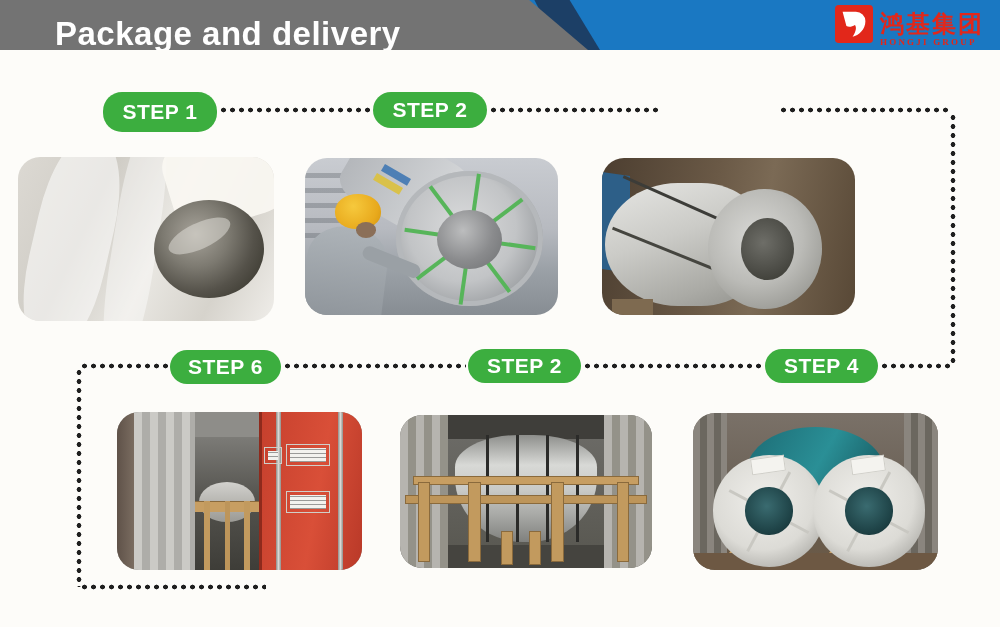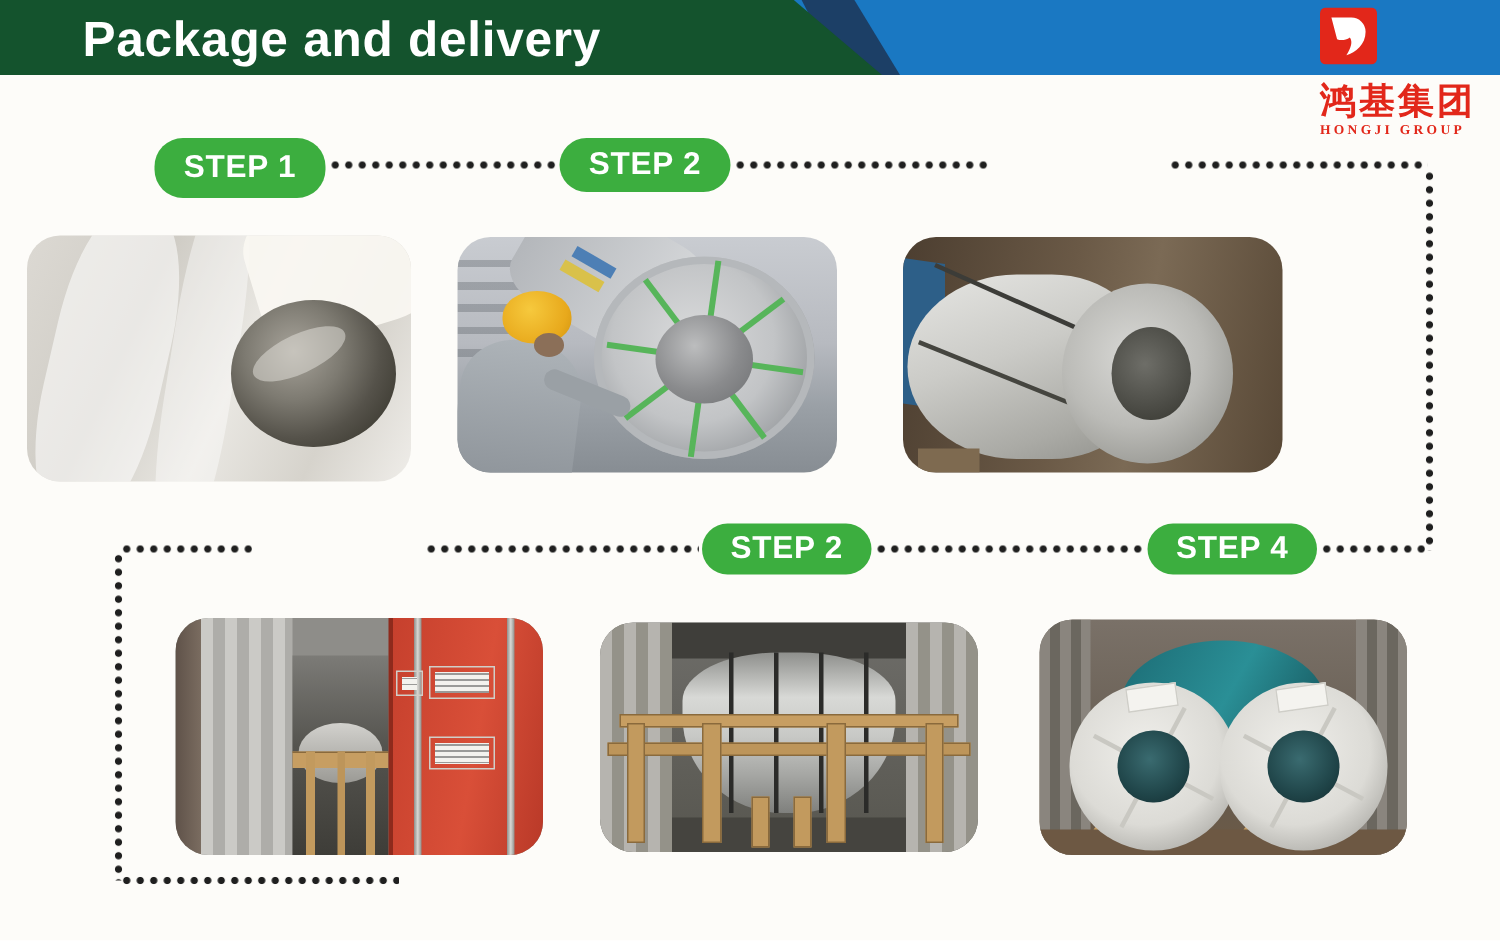--- a/index.html
+++ b/index.html
@@ -4,25 +4,25 @@
 <style>
   html,body{margin:0;padding:0;background:#ffffff;}
   *{box-sizing:border-box;}
   .canvas{position:relative;width:1000px;height:627px;background:#fdfcf9;overflow:hidden;
           font-family:"Liberation Sans",sans-serif;}
 
   
   .header{position:absolute;left:0;top:0;width:1000px;height:50px;background:#1a78c2;}
   .hdr-navy{position:absolute;left:520px;top:0;width:80px;height:50px;background:#1c3f66;
             clip-path:polygon(18% 0,62% 0,100% 100%,50% 100%);}
-  .hdr-red{position:absolute;left:0;top:0;width:588px;height:50px;background:#14532d;
+  .hdr-red{position:absolute;left:0;top:0;width:588px;height:50px;background:#737373;
            clip-path:polygon(0 0,90% 0,100% 100%,0 100%);
-           display:flex;align-items:center;padding-left:55px;}
+           display:flex;align-items:flex-end;padding-left:55px;}
   .title{color:#fff;font-size:33px;font-weight:bold;letter-spacing:.5px;margin:0;line-height:1;}
-  .logo{position:absolute;right:16px;top:5px;height:42px;display:flex;align-items:flex-start;gap:7px;flex-direction:column;}
+  .logo{position:absolute;right:16px;top:5px;height:42px;display:flex;align-items:flex-end;gap:7px;}
   .logo-text{display:flex;flex-direction:column;justify-content:center;}
   .logo-cn{color:#e2271a;font-size:24px;font-weight:bold;line-height:1.05;letter-spacing:2px;}
   .logo-en{color:#e2271a;font-size:9px;font-weight:bold;letter-spacing:2.2px;
            font-family:"Liberation Serif",serif;margin-top:1px;}
 
   
   .pill{position:absolute;background:#3cae3f;color:#fff;font-weight:bold;font-size:21px;
         display:flex;align-items:center;justify-content:center;border-radius:19px;letter-spacing:.5px;}
   .pill.small{font-size:19px;border-radius:16px;}
   #pill-1{left:103px;top:92px;width:114px;height:40px;}
@@ -197,20 +197,21 @@
         <div class="logo-cn">鸿基集团</div>
         <div class="logo-en">HONGJI GROUP</div>
       </div>
     </div>
   </div>
 
   <div class="pill" id="pill-1">STEP 1</div>
   <div class="pill" id="pill-2">STEP 2</div>
   <div class="pill" id="pill-4">STEP 4</div>
   <div class="pill" id="pill-5">STEP 2</div>
+  <div class="pill" id="pill-6">STEP 6</div>
 
   <div class="dots-h" id="d-r1a"></div>
   <div class="dots-h" id="d-r1b"></div>
   <div class="dots-h" id="d-r1c"></div>
   <div class="dots-v" id="d-vr"></div>
   <div class="dots-h" id="d-r2a"></div>
   <div class="dots-h" id="d-r2b"></div>
   <div class="dots-h" id="d-r2c"></div>
   <div class="dots-h" id="d-r2d"></div>
   <div class="dots-v" id="d-vl"></div>

